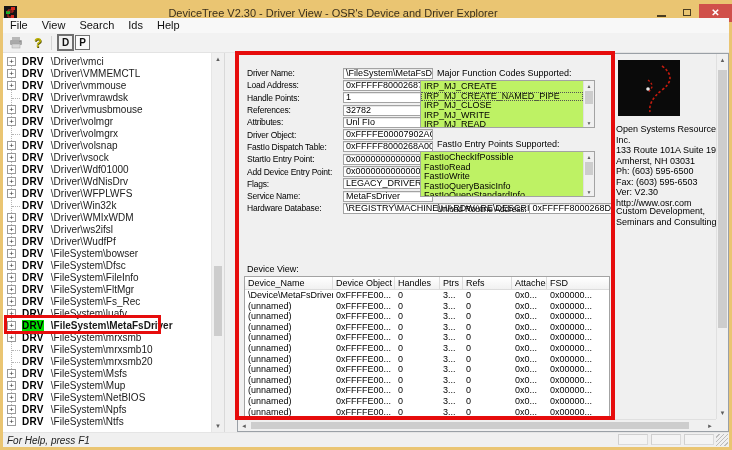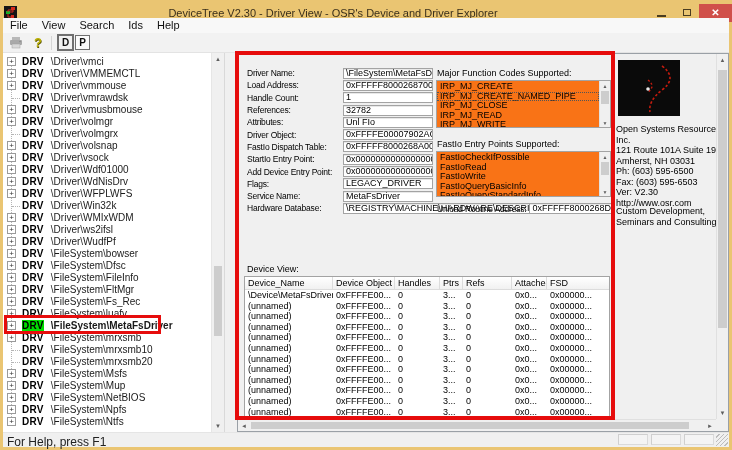--- a/index.html
+++ b/index.html
@@ -61,21 +61,21 @@
   .rp-corner { position:absolute; right:0; bottom:0; width:12px; height:12px; background:#f0f0f0; }
 
   
   .form { position:absolute; left:9px; top:13px; width:370px; }
   .frow { display:flex; align-items:center; height:12.3px; }
   .flabel { flex:none; width:96px; font-size:8.5px; letter-spacing:-0.2px; white-space:nowrap; color:#000; }
   .fvalue { flex:none; width:90px; height:11px; background:#fff; border:1px solid #a3a3a3; box-shadow:inset 0 1px 0 #e8e8e8; font-size:9px; line-height:9px; padding:0 2px; white-space:nowrap; overflow:hidden; }
   .fvalue.wide { width:247px; }
 
   .col2-label { position:absolute; left:199px; white-space:nowrap; font-size:9px; }
-  .listbox { position:absolute; left:198px; width:175px; background:#f97316; border:1px solid #a3a3a3; overflow:hidden; }
+  .listbox { position:absolute; left:182px; width:175px; background:#bef264; border:1px solid #a3a3a3; overflow:hidden; }
   .lb-items { position:absolute; left:0; top:1px; right:11px; }
   .lbi { height:9.6px; line-height:9.5px; font-size:9px; padding-left:3px; white-space:nowrap; overflow:hidden; }
   .lbi.focus { outline:1px dotted #555; outline-offset:-1px; }
   .lb-vscroll { position:absolute; top:0; bottom:0; right:0; width:11px; background:#f0f0f0; border-left:1px solid #e0e0e0; }
   .lb-vscroll .sb-arr { height:9px; font-size:5px; }
   .unload-row { position:absolute; left:199px; top:149px; width:176px; display:flex; align-items:center; }
   .unload-row .flabel { width:auto; margin-right:3px; }
   .unload-row .fvalue { flex:1; }
 
   
@@ -94,21 +94,21 @@
   .hcell:nth-child(7), .tcell:nth-child(7) { width:62px; border-right:none; }
 
   
   .osr-logo { position:absolute; left:380px; top:6px; width:62px; height:56px; }
   .osr-text { position:absolute; left:378px; top:70px; width:98px; }
   .sline { font-size:9px; line-height:10.5px; color:#000; white-space:nowrap; }
   .osr-tagline { position:absolute; left:378px; top:152px; width:98px; }
 
   
   .statusbar { position:absolute; left:0; right:0; bottom:0; height:15px; background:#f0f0f0; border-top:1px solid #e5e5e5; }
-  .status-text { position:absolute; left:4px; top:2px; font-size:12px; color:#222; }
+  .status-text { position:absolute; left:4px; top:2px; font-size:10px; color:#222;font-style:italic; }
   .status-panes { position:absolute; right:15px; top:1px; display:flex; gap:3px; }
   .pane { width:30px; height:11px; border:1px solid #dadada; border-top-color:#cfcfcf; border-left-color:#cfcfcf; background:#f4f4f4; }
   .grip { position:absolute; right:1px; bottom:1px; width:12px; height:12px;
           background:repeating-linear-gradient(135deg, transparent 0 2px, #bdbdbd 2px 3px); }
 
   
   .anno { position:absolute; border:4px solid #e60c0c; pointer-events:none; z-index:50; }
   .anno-detail { left:235px; top:51px; width:380px; height:369px; }
   .anno-tree { left:4px; top:315px; width:157px; height:19px; border-width:3px; }
 </style>
@@ -340,21 +340,21 @@
         <div class="form">
             <div class="frow">
               <span class="flabel">Driver Name:</span>
               <span class="fvalue">\FileSystem\MetaFsDriver</span>
             </div>
             <div class="frow">
               <span class="flabel">Load Address:</span>
               <span class="fvalue">0xFFFFF80002687000</span>
             </div>
             <div class="frow">
-              <span class="flabel">Handle Count:</span>
+              <span class="flabel">Handle Points:</span>
               <span class="fvalue">1</span>
             </div>
             <div class="frow">
               <span class="flabel">References:</span>
               <span class="fvalue">32782</span>
             </div>
             <div class="frow">
               <span class="flabel">Attributes:</span>
               <span class="fvalue">Unl FIo</span>
             </div>
@@ -387,22 +387,22 @@
               <span class="fvalue wide">\REGISTRY\MACHINE\HARDWARE\DESCRIPTION\SYSTEM</span>
             </div>
           </div>
 
         <div class="col2-label" style="top:14px;">Major Function Codes Supported:</div>
         <div class="listbox" style="top:26px;height:48px;">
           <div class="lb-items">
               <div class="lbi">IRP_MJ_CREATE</div>
               <div class="lbi focus">IRP_MJ_CREATE_NAMED_PIPE</div>
               <div class="lbi">IRP_MJ_CLOSE</div>
+              <div class="lbi">IRP_MJ_WRITE</div>
               <div class="lbi">IRP_MJ_READ</div>
-              <div class="lbi">IRP_MJ_WRITE</div>
             </div>
           <div class="lb-vscroll">
             <div class="sb-arr up">▲</div>
             <div class="sb-thumb" style="top:10px;height:13px;left:1px;right:1px;"></div>
             <div class="sb-arr down">▼</div>
           </div>
         </div>
 
         <div class="col2-label" style="top:85px;">FastIo Entry Points Supported:</div>
         <div class="listbox" style="top:97px;height:46px;">
@@ -550,21 +550,21 @@
 
         <svg class="osr-logo" viewBox="0 0 62 56">
           <rect x="0" y="0" width="62" height="56" fill="#0a0a0a"></rect>
           <path d="M44 6 q 16 12 0 24 q -14 11 -12 22" stroke="#c41b0e" stroke-width="1.6" fill="none" stroke-dasharray="2.5 2"></path>
           <path d="M30 20 q 8 6 0 12" stroke="#c41b0e" stroke-width="1.4" fill="none" stroke-dasharray="2 2"></path>
           <circle cx="30" cy="29" r="1.8" fill="#e8e8e8"></circle>
         </svg>
         <div class="osr-text">
             <div class="sline">Open Systems Resources,</div>
             <div class="sline">Inc.</div>
-            <div class="sline">121 Route 101A Suite 19</div>
+            <div class="sline">133 Route 101A Suite 19</div>
             <div class="sline">Amherst, NH 03031</div>
             <div class="sline">Ph:  (603) 595-6500</div>
             <div class="sline">Fax: (603) 595-6503</div>
             <div class="sline">Ver: V2.30</div>
             <div class="sline">http://www.osr.com</div>
           </div>
         <div class="osr-tagline">
             <div class="sline">Custom Development,</div>
             <div class="sline">Seminars and Consulting.</div>
           </div>

